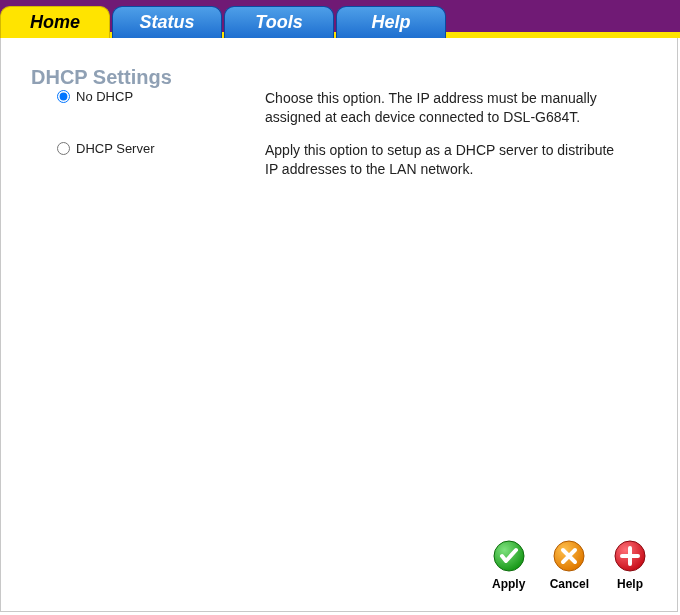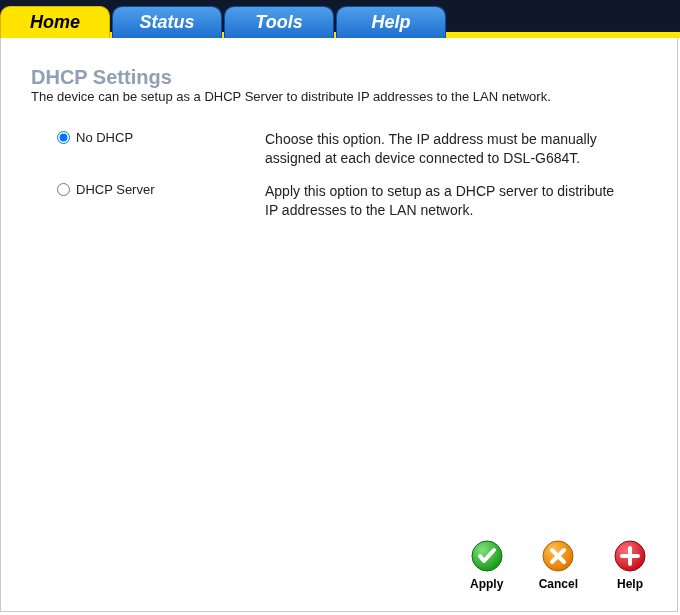--- a/index.html
+++ b/index.html
@@ -7,21 +7,21 @@
   width: 680px;
   height: 615px;
   font-family: Arial, Helvetica, sans-serif;
   font-size: 13px;
   background: #fff;
 }
 .tabbar {
   display: flex;
   align-items: flex-end;
   height: 38px;
-  background: #0f172a;
+  background: #701a75;
   position: relative;
 }
 .tabbar::after {
   content: "";
   position: absolute;
   bottom: 0;
   left: 0;
   right: 0;
   height: 6px;
   background: #ffe400;
@@ -98,21 +98,21 @@
   font-size: 14px;
   color: #222;
   line-height: 1.35;
   padding-right: 20px;
 }
 .actions {
   position: absolute;
   bottom: 20px;
   right: 30px;
   display: flex;
-  gap: 35px;
+  gap: 24px;
 }
 .action-btn {
   display: flex;
   flex-direction: column;
   align-items: center;
   cursor: pointer;
   font-size: 12px;
   font-weight: bold;
   color: #000;
 }
@@ -137,21 +137,20 @@
     </div>
   <div class="tab inactive">
       <span>Help</span>
     </div>
 </div>
 
 <div class="page-body">
 
   <div class="page-title">DHCP Settings</div>
 
-  <div class="intro-text">The device can be setup as a DHCP Server to distribute IP addresses to the LAN network.</div>
 
   <div class="option-row">
     <div class="option-left">
       <input type="radio" name="dhcp-mode" checked="" style="">
       <span class="option-label">No DHCP</span>
     </div>
     <div class="option-desc">Choose this option. The IP address must be manually assigned at each device connected to DSL-G684T.</div>
   </div>
 
   <div class="option-row">

